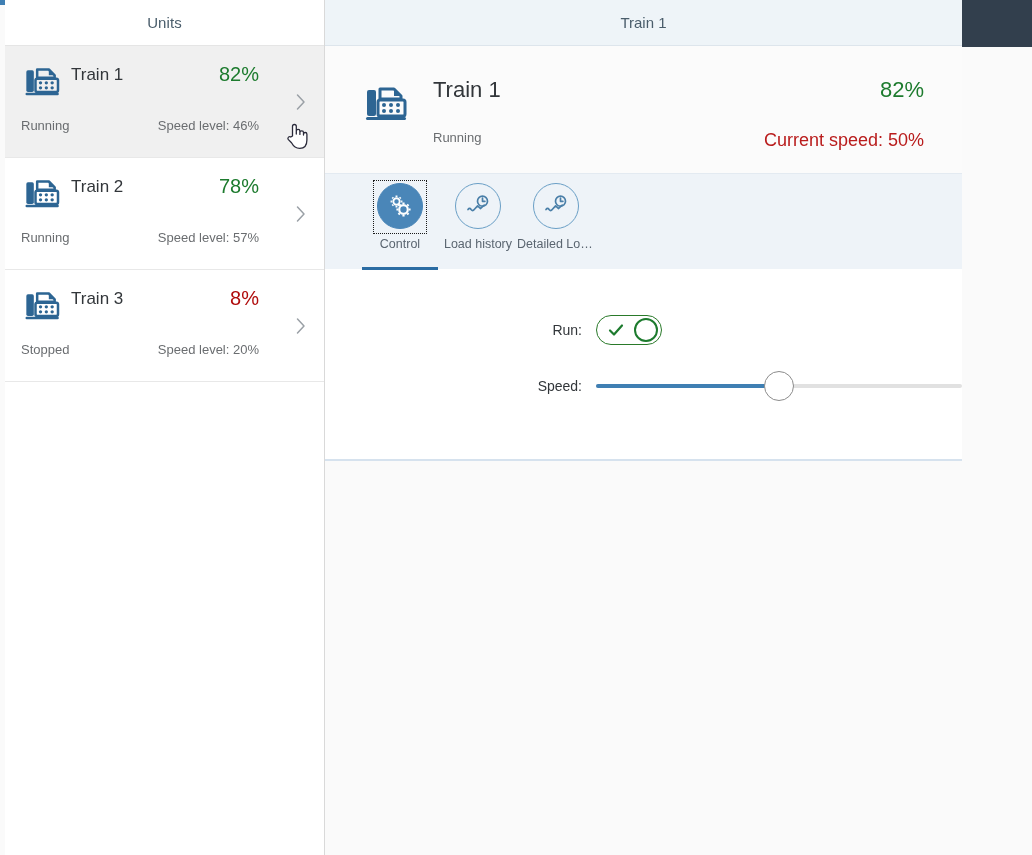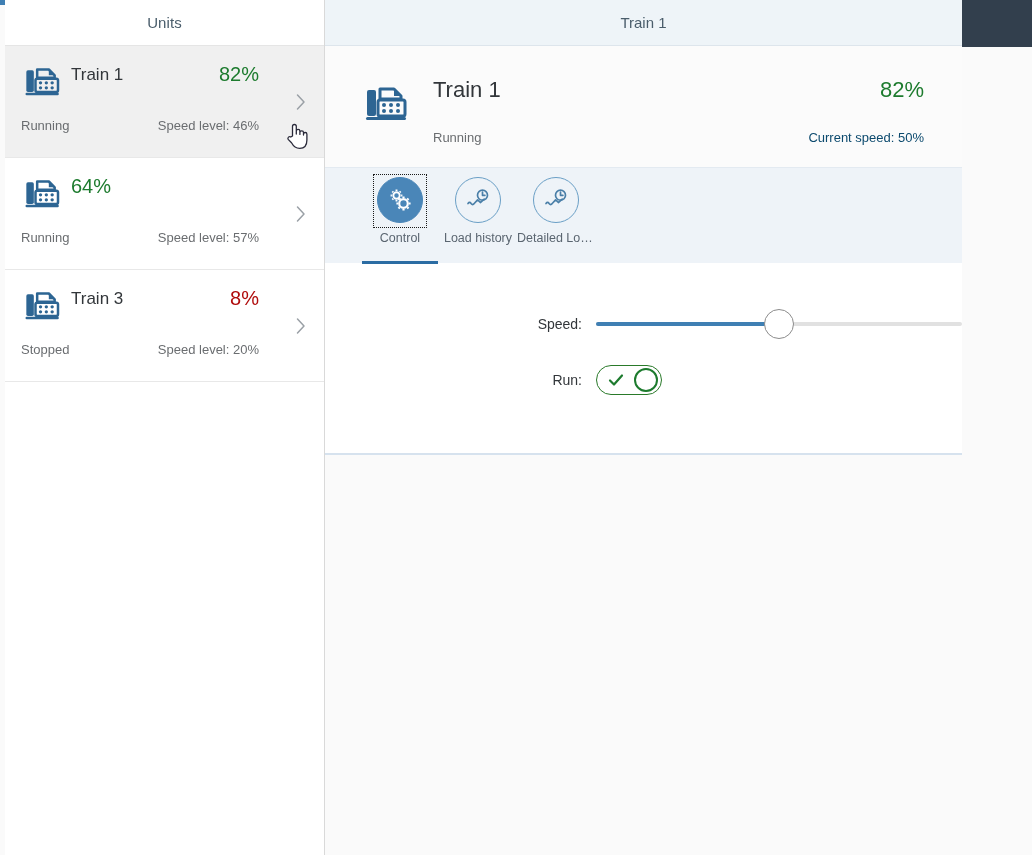--- a/index.html
+++ b/index.html
@@ -190,22 +190,22 @@
     display: flex;
     flex-direction: column;
     align-items: flex-end;
   }
   .obj-pct {
     font-size: 22px;
     color: #1d7b2e;
     line-height: 28px;
   }
   .obj-speed {
-    font-size: 13px;
-    color: #0c4a6e;
+    font-size: 18px;
+    color: #b91c1c;
     margin-top: 26px;
   }
 
   
   .tabbar {
     background: #eef3f8;
     border-top: 1px solid #e3eaf1;
     display: flex;
     align-items: flex-start;
     padding-left: 36px;
@@ -453,21 +453,22 @@
                     <circle cx="21" cy="25" r="2"></circle>
                     <circle cx="28" cy="25" r="2"></circle>
                     <circle cx="35" cy="25" r="2"></circle>
                     <circle cx="21" cy="31" r="2"></circle>
                     <circle cx="28" cy="31" r="2"></circle>
                     <circle cx="35" cy="31" r="2"></circle>
                   </g>
                   <rect x="3" y="37" width="40" height="3" rx="1.5" fill="#2d6593"></rect>
                 </svg>
               </div>
-              <div class="unit-pct good">64%</div>
+              <div class="unit-name">Train 2</div>
+              <div class="unit-pct good">78%</div>
             </div>
             <div class="unit-row-bottom">
               <div class="unit-status">Running</div>
               <div class="unit-speed">Speed level: 57%</div>
             </div>
             <div class="unit-chevron"><svg width="12" height="18" viewBox="0 0 12 18" aria-hidden="true">
                 <path d="M2.5 2 L9 9 L2.5 16" fill="none" stroke="#9aa0a6" stroke-width="1.5" stroke-linecap="round" stroke-linejoin="round"></path>
               </svg></div>
           </div>
           <div class="unit-item">
@@ -584,35 +585,35 @@
                 </svg>
               </div>
               <div class="tab-label">Detailed Loa…</div>
               <div class="tab-underline"></div>
             </div>
           </div>
 
         <div class="control-area">
 
           <div class="form-row">
-            <div class="form-label">Speed:</div>
-            <div class="slider">
-              <div class="slider-track"></div>
-              <div class="slider-fill" id="slider-fill" style="width: 50%;"></div>
-              <div class="slider-knob" id="slider-knob" style="left: calc(50% - 15px);"></div>
-            </div>
-          </div>
-
-          <div class="form-row">
             <div class="form-label">Run:</div>
             <div class="switch">
               <svg class="switch-check" viewBox="0 0 16 16">
                 <path d="M2 8.5 L6 12.5 L14 3.5" fill="none" stroke="#1d7b2e" stroke-width="2.2" stroke-linecap="round" stroke-linejoin="round"></path>
               </svg>
               <div class="switch-knob"></div>
+            </div>
+          </div>
+
+          <div class="form-row">
+            <div class="form-label">Speed:</div>
+            <div class="slider">
+              <div class="slider-track"></div>
+              <div class="slider-fill" id="slider-fill" style="width: 50%;"></div>
+              <div class="slider-knob" id="slider-knob" style="left: calc(50% - 15px);"></div>
             </div>
           </div>
 
         </div>
       </div>
 
       <div class="detail-filler"></div>
     </div>
 
   </div>

